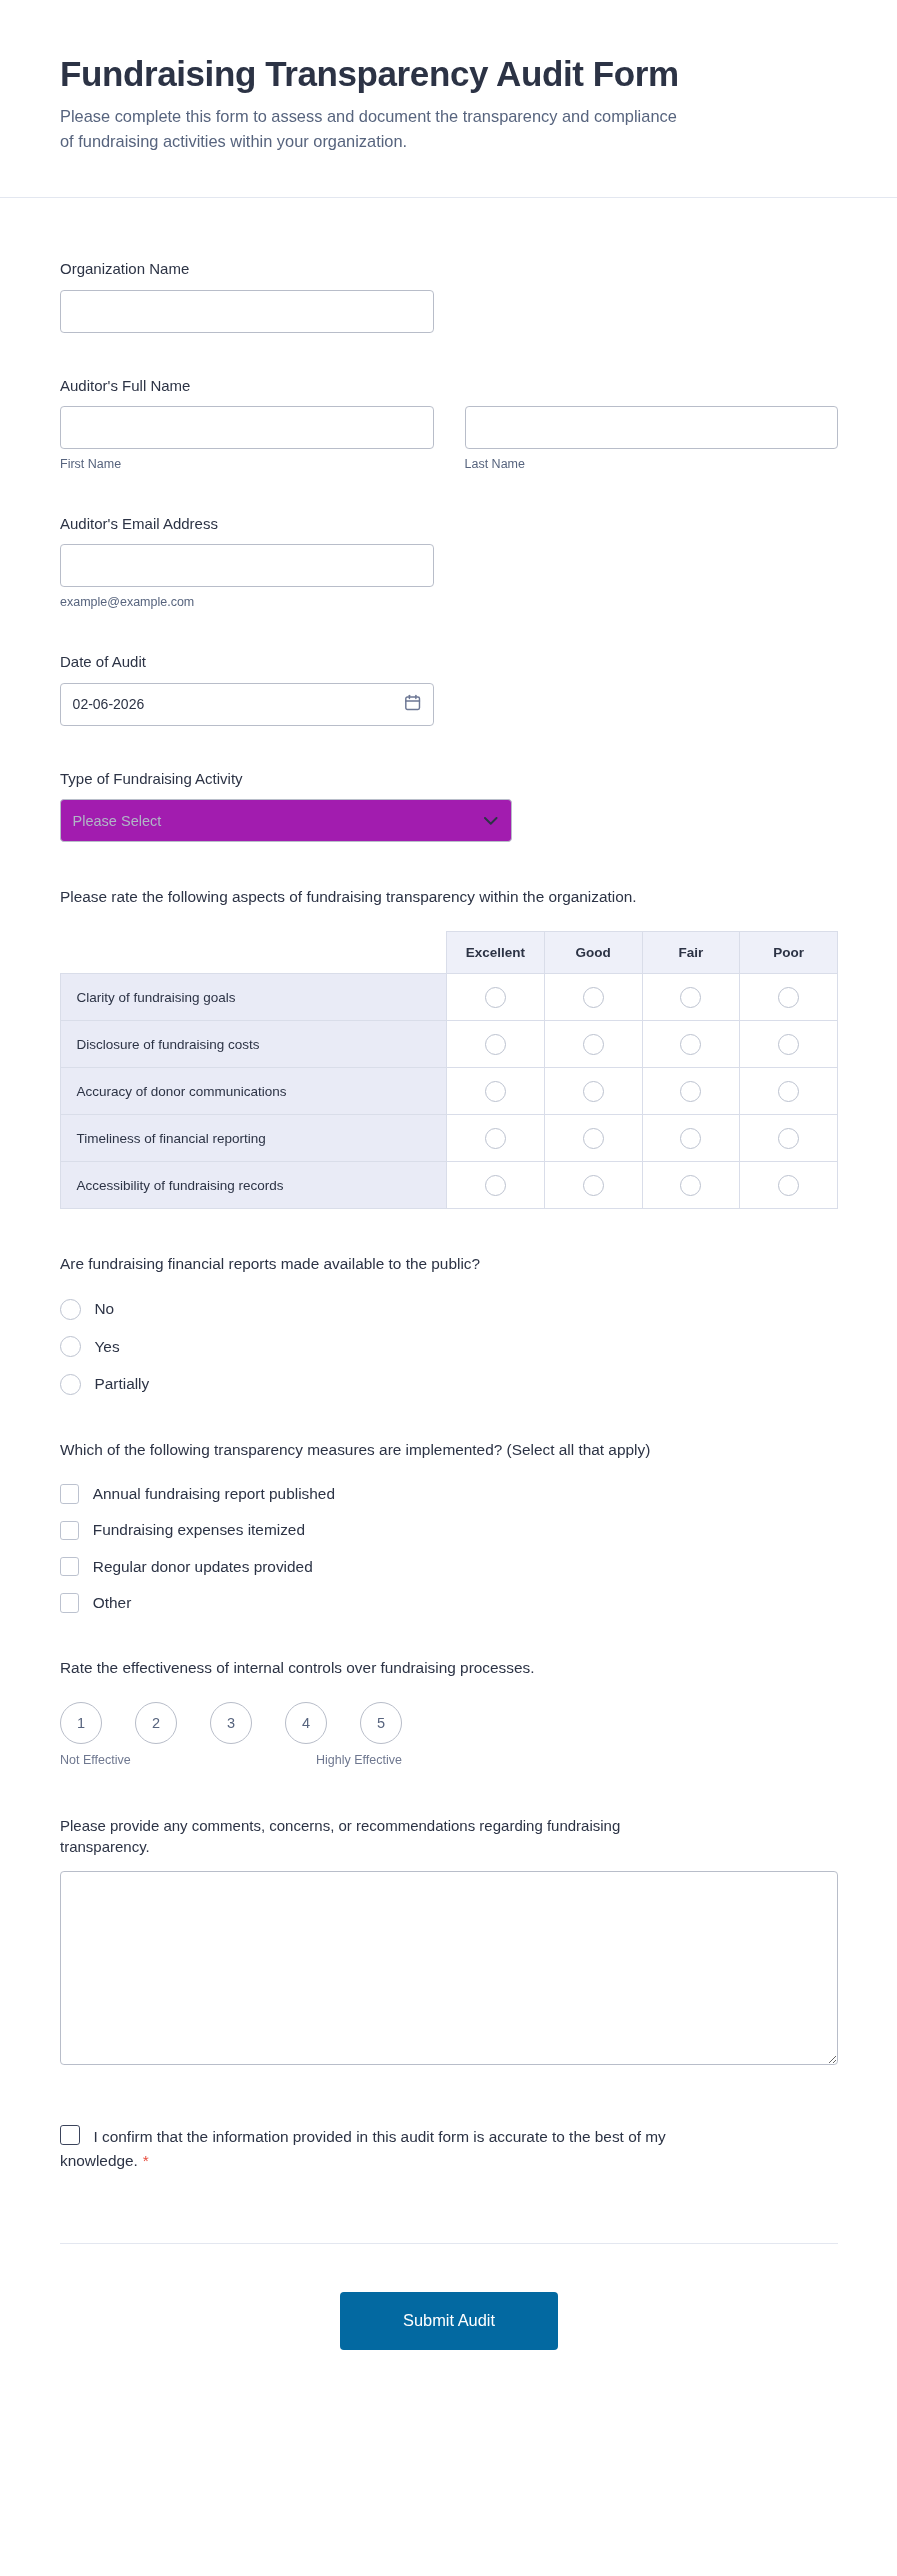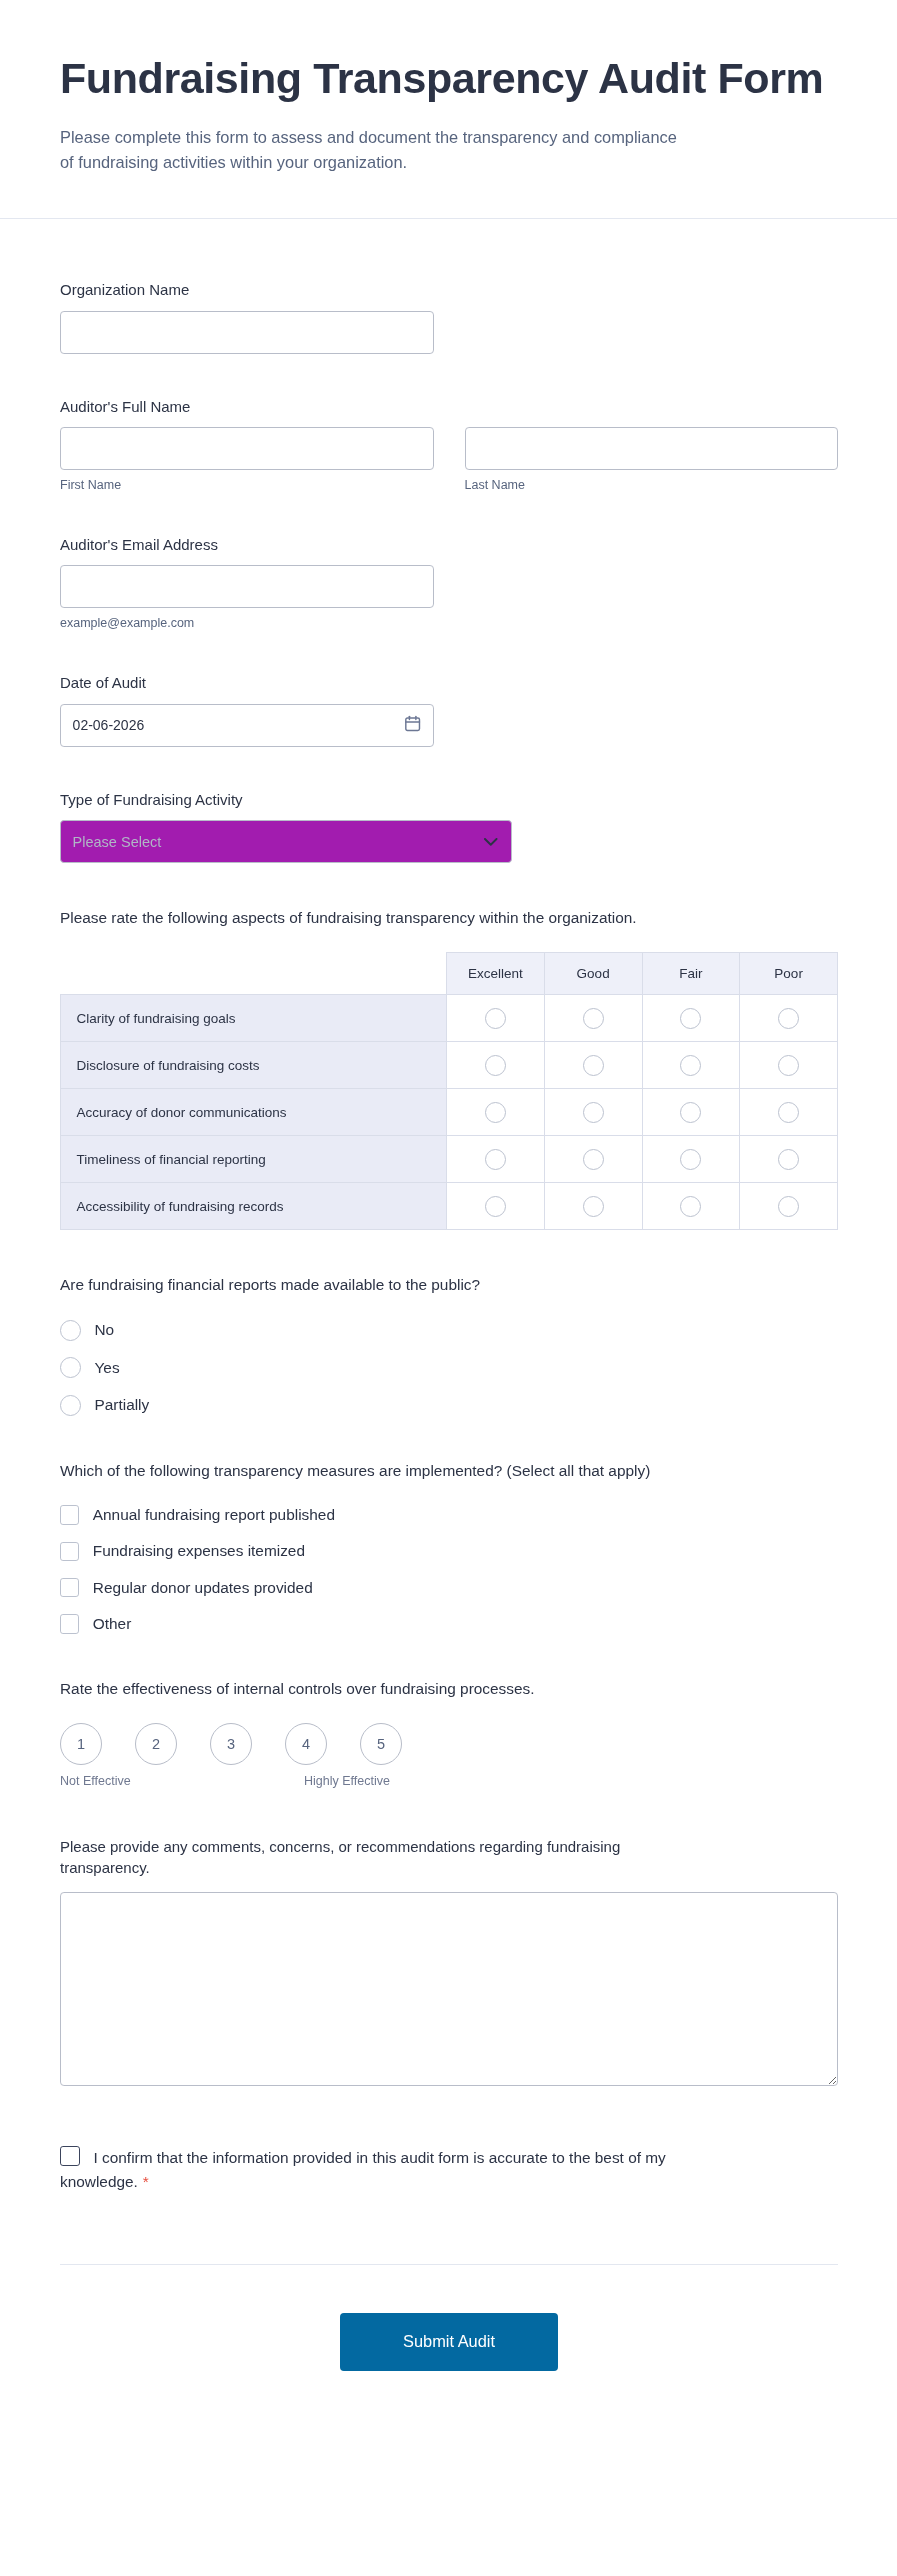--- a/index.html
+++ b/index.html
@@ -9,25 +9,25 @@
     min-height: 2576px;
     margin: 0 auto;
     font-family: "Liberation Sans", sans-serif;
     color: #2c3345;
   }
   .page { width: 898px; background: #fff; }
 
   
   .form-header { padding: 54px 60px 44px 60px; }
   .form-title {
-    font-size: 43px;
+    font-size: 35px;
     font-weight: 700;
     letter-spacing: -0.4px;
     color: #2c3345;
-    margin-bottom: 22px;
+    margin-bottom: 10px;
   }
   .form-subtitle {
     font-size: 16.4px;
     line-height: 1.5;
     color: #57647e;
     max-width: 618px;
   }
   .divider {
     border: none;
     border-top: 1px solid #e3e7f0;
@@ -107,21 +107,21 @@
   .narrow { max-width: 627px; }
 
   
   .matrix-table { width: 100%; border-collapse: collapse; table-layout: fixed; }
   .matrix-table .col-label { width: 386px; }
   .matrix-table th, .matrix-table td { border: 1px solid #d9dde9; }
   .matrix-col-header {
     background: #eef0f9;
     height: 42px;
     font-size: 13.5px;
-    font-weight: 400;
+    font-weight: 700;
     color: #2c3345;
     text-align: center;
   }
   .blank-cell { border: none !important; background: transparent; }
   .row-label {
     background: #e9ebf6;
     font-size: 13.5px;
     color: #2c3345;
     text-align: left;
     padding: 0 15.4px;
@@ -179,21 +179,21 @@
   }
   .scale-labels {
     position: relative;
     width: 344px;
     height: 17.4px;
     margin-top: 8.7px;
     font-size: 12.5px;
     color: #6f7890;
   }
   .scale-min { position: absolute; left: 0; white-space: nowrap; }
-  .scale-max { position: absolute; left: 287px; transform: translateX(-50%); white-space: nowrap; }
+  .scale-max { position: absolute; left: 299px; transform: translateX(-50%); white-space: nowrap; }
 
   
   .textarea {
     width: 100%;
     height: 194px;
     border: 1px solid #b8bdc9;
     border-radius: 3.9px;
     padding: 11.6px;
     font-size: 14.5px;
     font-family: "Liberation Sans", sans-serif;

